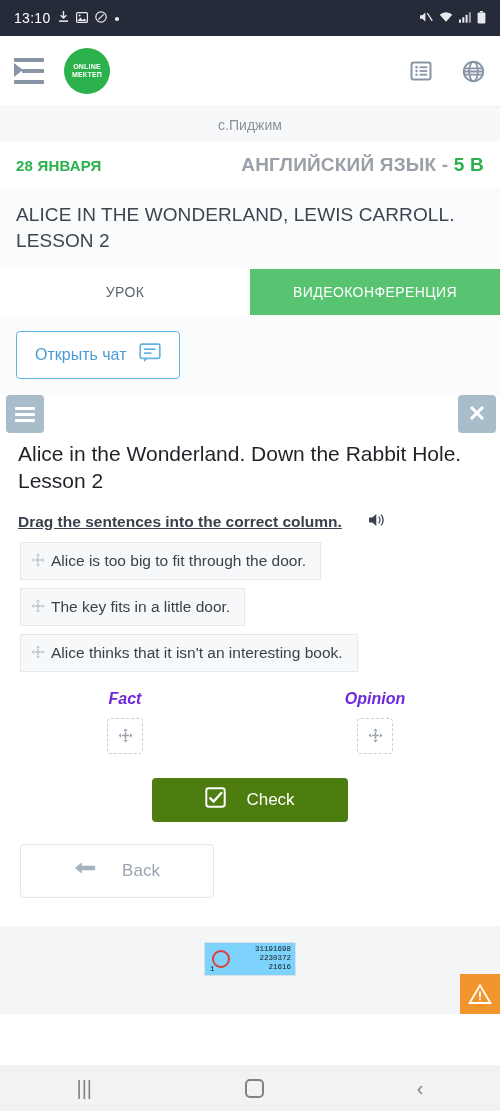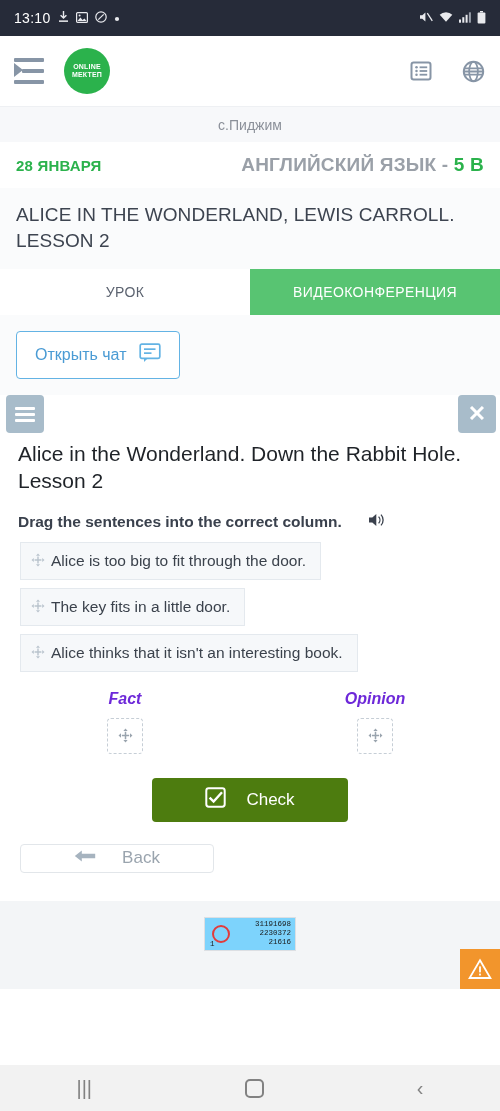--- a/index.html
+++ b/index.html
@@ -90,21 +90,21 @@
   }
   .sq-btn.left { left:6px; }
   .sq-btn.right { right:4px; }
   .burger2 { width:20px; display:flex;flex-direction:column; gap:3px; }
   .burger2 i { display:block; height:3px; background:#fff; border-radius:1px; }
   .xmark { color:#fff; font-size:22px; font-weight:bold; line-height:1; }
 
   .ex-title { padding: 0 16px 12px 18px; font-size:21px; color:#1f2328; line-height:1.25; }
   .ex-instruction {
     padding: 6px 16px 10px 18px; font-weight:bold; font-size:15.5px; color:#3a414d;
-    display:flex; align-items:center; gap:26px;
+    display:flex; align-items:center; gap:26px;text-decoration:underline;
   }
   .spk { color:#3a414d; font-size:16px; cursor:pointer; }
 
   .chips { padding: 0 16px 0 20px; display:flex; flex-direction:column; gap:8px; align-items:flex-start;}
   .chip {
     background:#f6f8fa; border:1px solid #e4e9ee; border-radius:0;
     padding:9px 14px 9px 10px; font-size:15.5px; color:#3b424c;
     display:flex; align-items:center; gap:6px; cursor:grab;
   }
   .move-ico { color:#b9c3cd; font-size:14px; line-height:1; }
@@ -121,21 +121,21 @@
   .check-wrap { display:flex; justify-content:center; padding: 24px 0 0 0; }
   .check-btn {
     background:#4d7c0f; color:#fff; border:none; border-radius:4px;
     width:196px; height:44px; font-size:17px; display:flex;align-items:center;
     justify-content:center; gap:20px; cursor:pointer;
   }
   .chk-ico { font-size:17px; }
 
   .back-wrap { padding: 22px 0 0 20px; }
   .back-btn {
-    width:194px;height:29px; border:1px solid #e2e6ea; border-radius:4px; background:#fff;
+    width:194px;height:54px; border:1px solid #e2e6ea; border-radius:4px; background:#fff;
     color:#9aa4ae; font-size:17px; display:flex;align-items:center;justify-content:center;
     gap:26px; cursor:pointer;
   }
   .arrow-ico { color:#a6b3bf; font-size:17px; }
 
   
   .footer { background:#f3f5f7; height:88px; position:relative; margin-top:18px; }
   .counter {
     position:absolute; left:50%; transform:translateX(-50%); top:16px;
     background:#7dd3fc; border:1px solid #dcdfe3; width:92px; height:34px;

